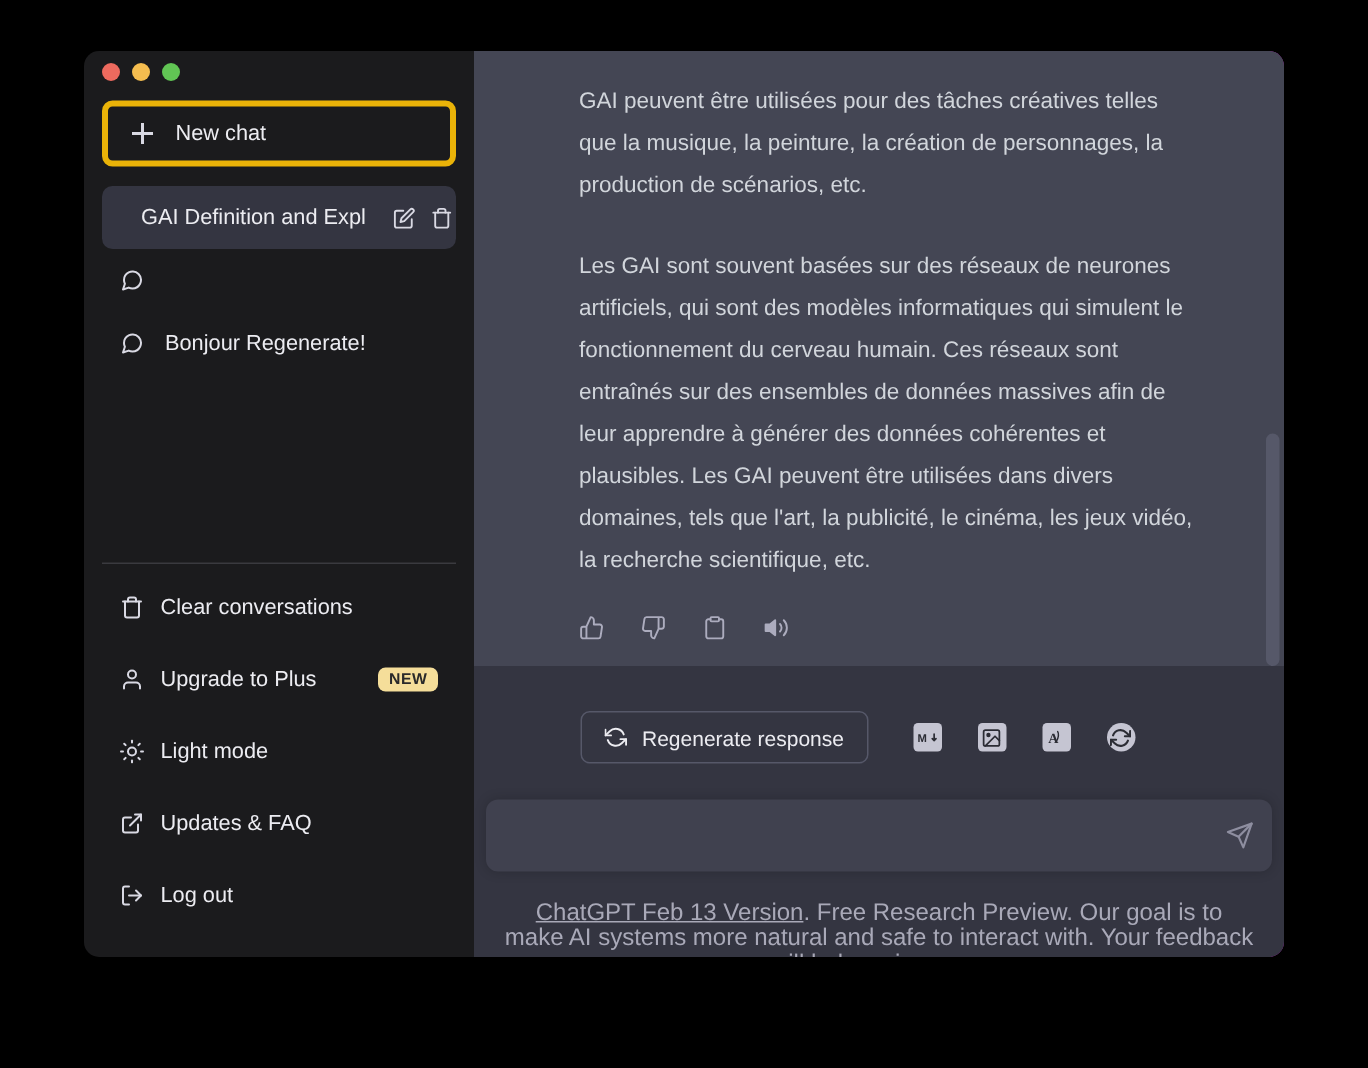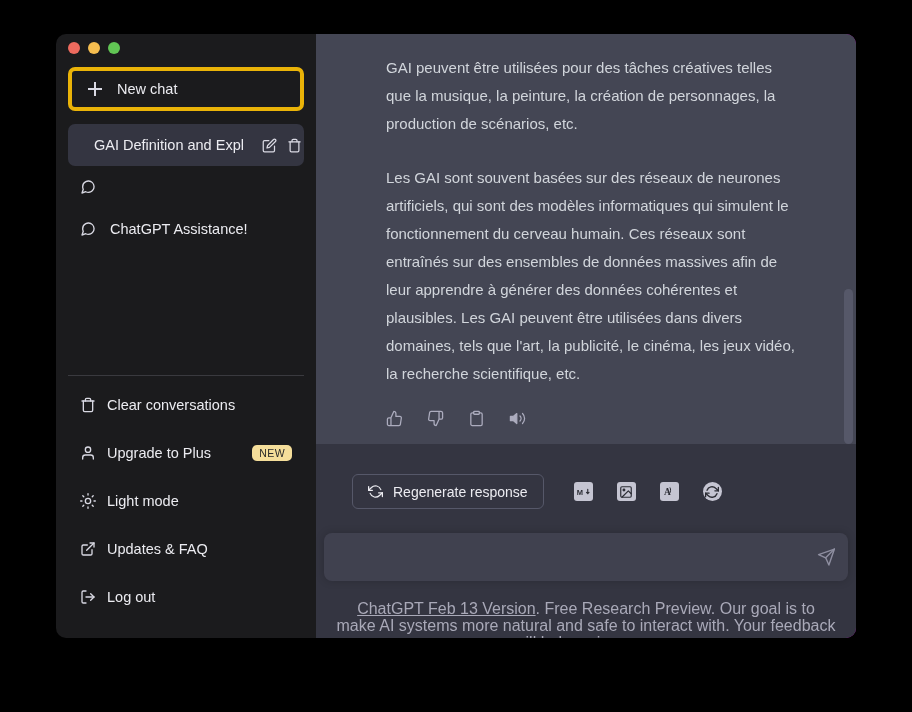--- a/index.html
+++ b/index.html
@@ -119,21 +119,21 @@
     color: #ececf1;
     font-size: 14.5px;
     cursor: pointer;
     margin-bottom: 6px;
   }
   .menu-item .menu-label { flex: 1 1 auto; }
   .badge {
     background: #f5de9a;
     color: #2a2a2a;
     font-size: 10.5px;
-    font-weight: normal;
+    font-weight: bold;
     letter-spacing: 0.4px;
     border-radius: 5px;
     padding: 3px 7px 3px 7px;
     line-height: 1;
   }
 
   
   .main {
     flex: 1 1 auto;
     background: #a21caf;
@@ -190,21 +190,21 @@
     display: flex;
     flex-direction: column;
     align-items: center;
     padding-top: 30px;
   }
   .regen-row {
     display: flex;
     align-items: center;
     gap: 12px;
     width: 100%;
-    padding-left: 36px;
+    padding-left: 71px;
     margin-bottom: 24px;
   }
   .regen-btn {
     display: flex;
     align-items: center;
     gap: 10px;
     height: 35px;
     padding: 0 15px;
     border: 1px solid #565869;
     border-radius: 6px;
@@ -303,21 +303,21 @@
             <path d="M21 11.5a8.38 8.38 0 0 1-.9 3.8 8.5 8.5 0 0 1-7.6 4.7 8.38 8.38 0 0 1-3.8-.9L3 21l1.9-5.7a8.38 8.38 0 0 1-.9-3.8 8.5 8.5 0 0 1 4.7-7.6 8.38 8.38 0 0 1 3.8-.9h.5a8.48 8.48 0 0 1 8 8v.5z"></path>
           </svg>
       </div>
 
 
 
       <div class="chat-item">
         <svg class="icon-svg" width="16" height="16" viewBox="0 0 24 24" fill="none" stroke="#d9d9e3" stroke-width="2" stroke-linecap="round" stroke-linejoin="round">
             <path d="M21 11.5a8.38 8.38 0 0 1-.9 3.8 8.5 8.5 0 0 1-7.6 4.7 8.38 8.38 0 0 1-3.8-.9L3 21l1.9-5.7a8.38 8.38 0 0 1-.9-3.8 8.5 8.5 0 0 1 4.7-7.6 8.38 8.38 0 0 1 3.8-.9h.5a8.48 8.48 0 0 1 8 8v.5z"></path>
           </svg>
-        <span class="chat-label">ChatGPT Assistance!</span>
+        <span class="chat-label">Bonjour Regenerate!</span>
       </div>
 
     </div>
 
     <div class="sidebar-divider"></div>
 
     <div class="sidebar-menu">
 
       <div class="menu-item">
         <svg class="icon-svg" width="16" height="16" viewBox="0 0 24 24" fill="none" stroke="#d9d9e3" stroke-width="2" stroke-linecap="round" stroke-linejoin="round">

